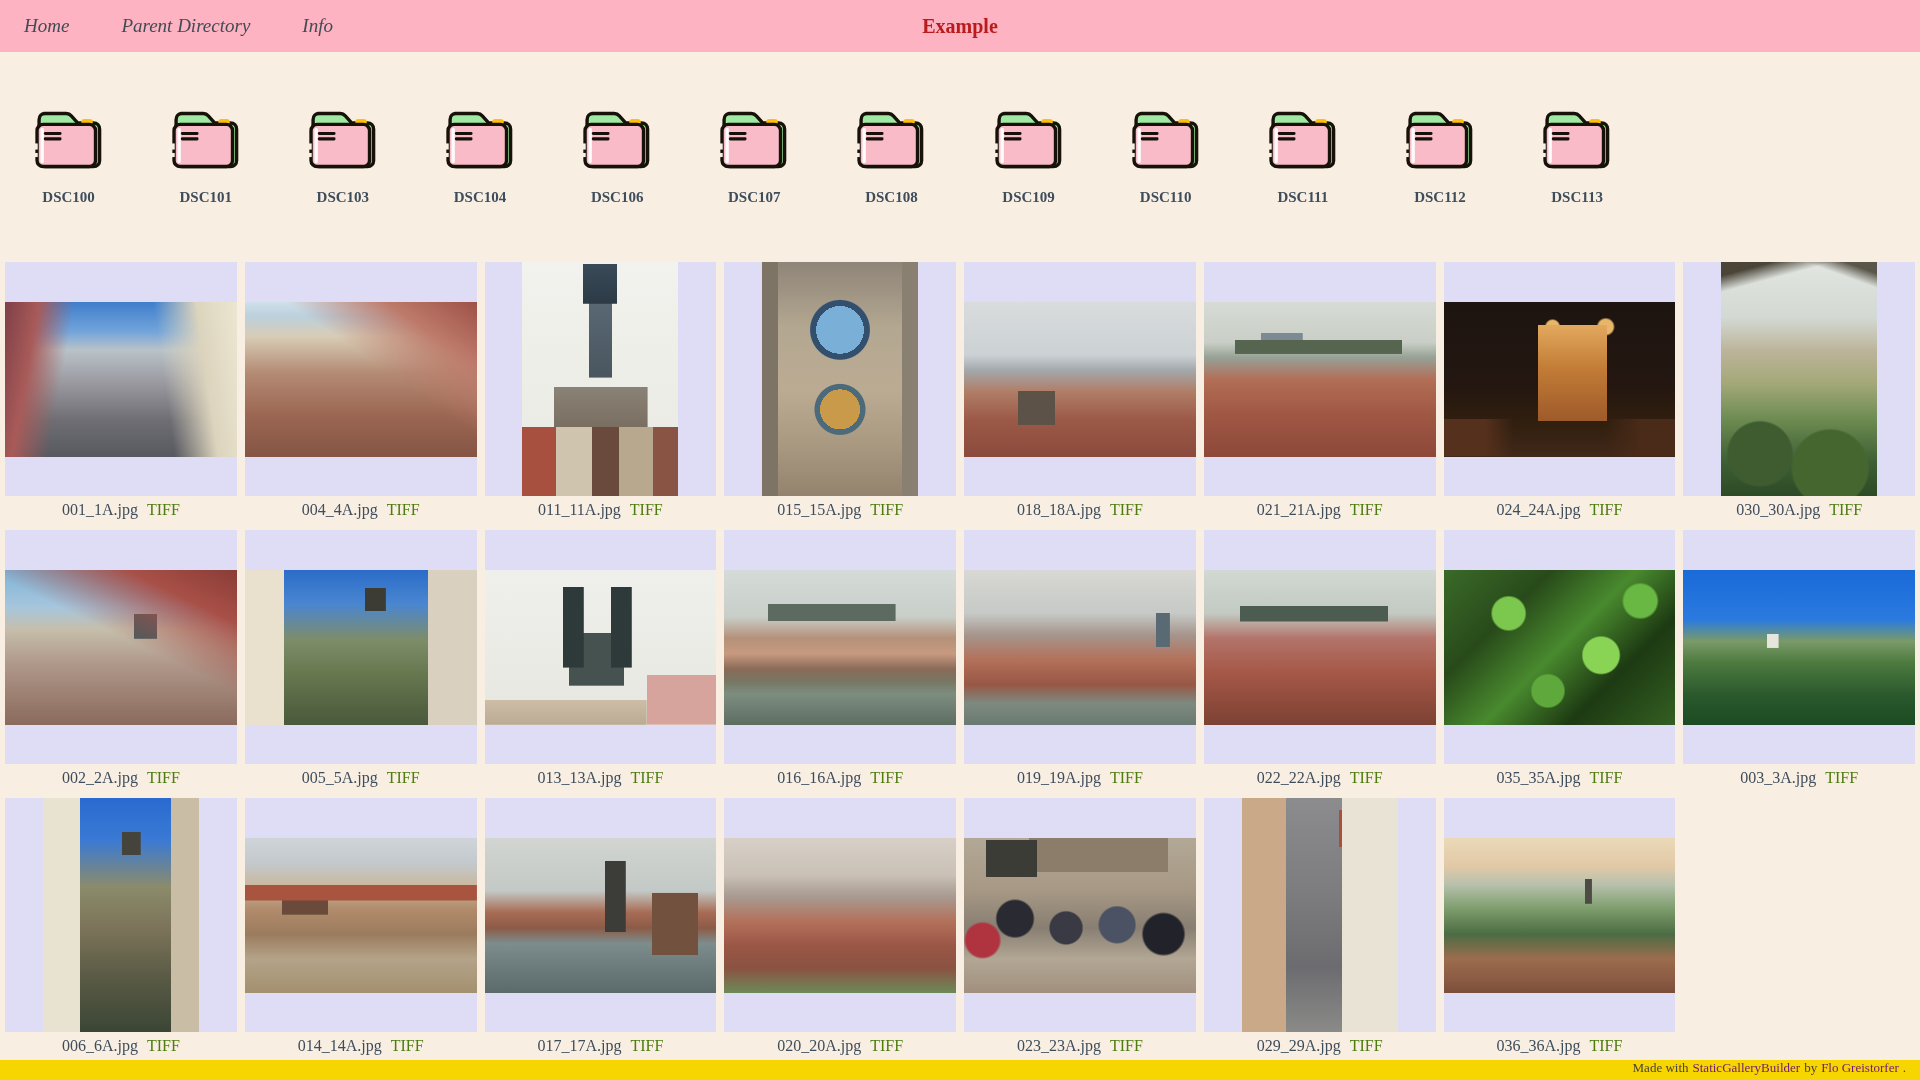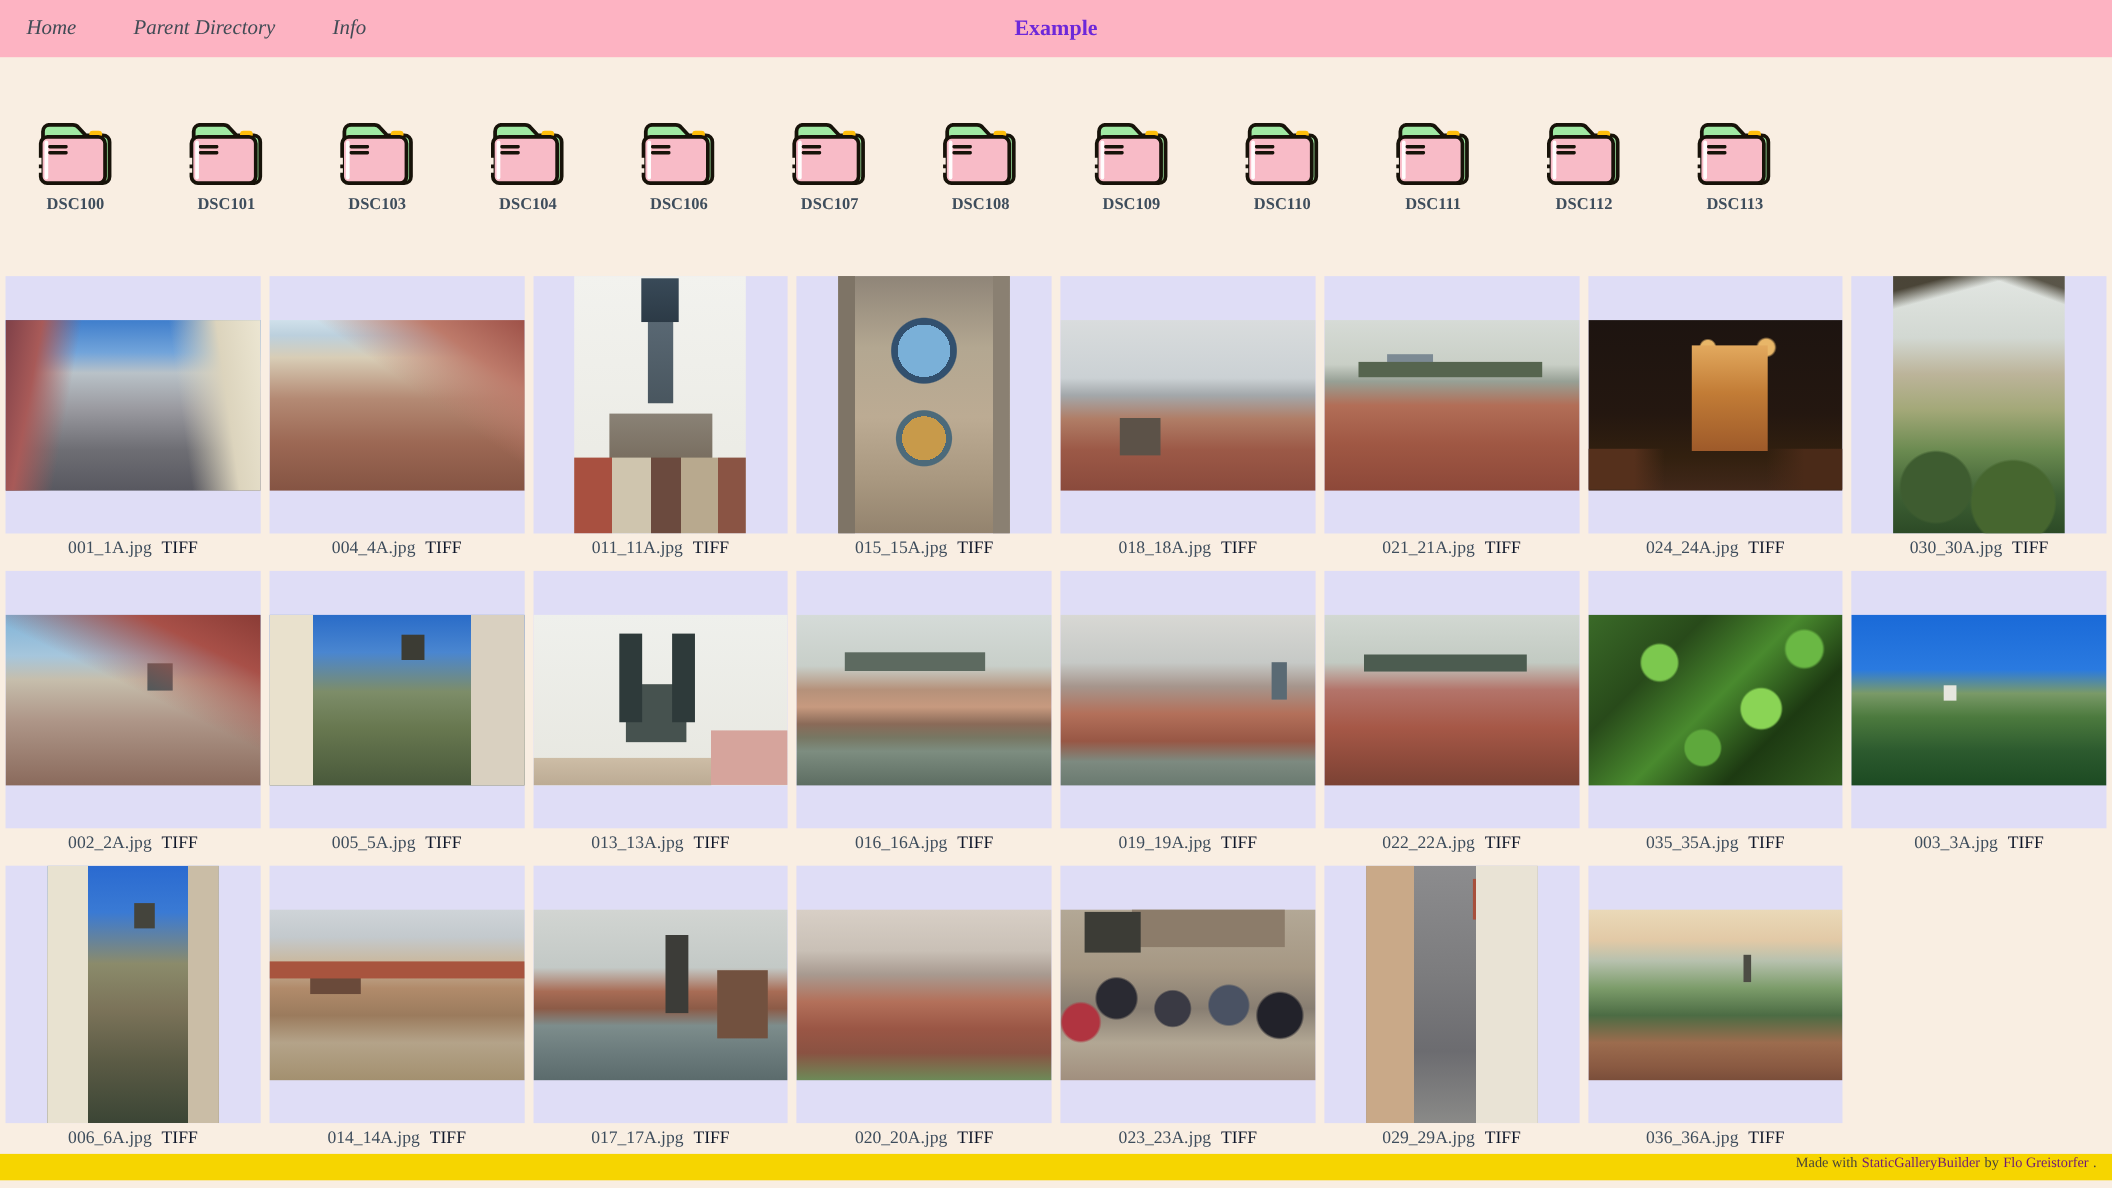--- a/index.html
+++ b/index.html
@@ -12,54 +12,54 @@
   .topbar {
     position:relative; height:52px; background:#fdb3c2;
     display:flex; align-items:center; padding-left:24px;
   }
   .topbar nav a {
     text-decoration:none; color:#414b55; font-size:19px;
     margin-right:48px; cursor:pointer;font-style:italic;
   }
   .topbar .ptitle {
     position:absolute; left:0; right:0; text-align:center;
-    font-weight:bold; font-size:20px; color:#6d28d9; pointer-events:none;
+    font-weight:bold; font-size:20px; color:#b91c1c; pointer-events:none;
   }
   
   .folders {
     display:grid; grid-template-columns:repeat(14,1fr);
     padding:52px 0 54px 0; background:#f9eee2;
   }
   .folder {
     display:flex; flex-direction:column; align-items:center;
     text-decoration:none; cursor:pointer;
   }
   .folder svg { width:76px; height:68px; display:block; }
   .folder .flabel {
-    margin-top:3px; font-size:15px; font-weight:bold; color:#3e4d5c;
+    margin-top:14px; font-size:15px; font-weight:bold; color:#3e4d5c;
     line-height:22px;
   }
   
   .grid {
     display:grid; grid-template-columns:repeat(8,1fr);
     column-gap:8px; row-gap:6px; padding:0 5px;
   }
   .cell { display:block; }
   .thumb {
     height:234px; background:#dfddf6; display:flex;
     align-items:center; justify-content:center; overflow:hidden; cursor:pointer;
   }
   .photo { background-repeat:no-repeat; background-color:#b9b2a6; }
   .photo.landscape { width:100%; height:155px; }
   .photo.portrait  { width:156px; height:234px; }
   .cap {
     height:28px; line-height:28px; text-align:center; font-size:16px;
   }
   .cap .fname { color:#3e4d5c; text-decoration:none; cursor:pointer; }
-  .cap .badge { color:#0f172a; text-decoration:none; cursor:pointer; margin-left:5px;text-align:right; }
+  .cap .badge { color:#4d7c0f; text-decoration:none; cursor:pointer; margin-left:5px;text-align:right; }
   
   .footer {
     height:24px; background:#f6d500; display:flex; 
     justify-content:flex-end; padding-right:14px; font-size:13px; color:#4a4438;
   }
   .footer a { color:#701a75; text-decoration:none; cursor:pointer; margin:0 4px; }
   .footer .sep { margin-left:0; }
 </style>
 </head>
 <body>

